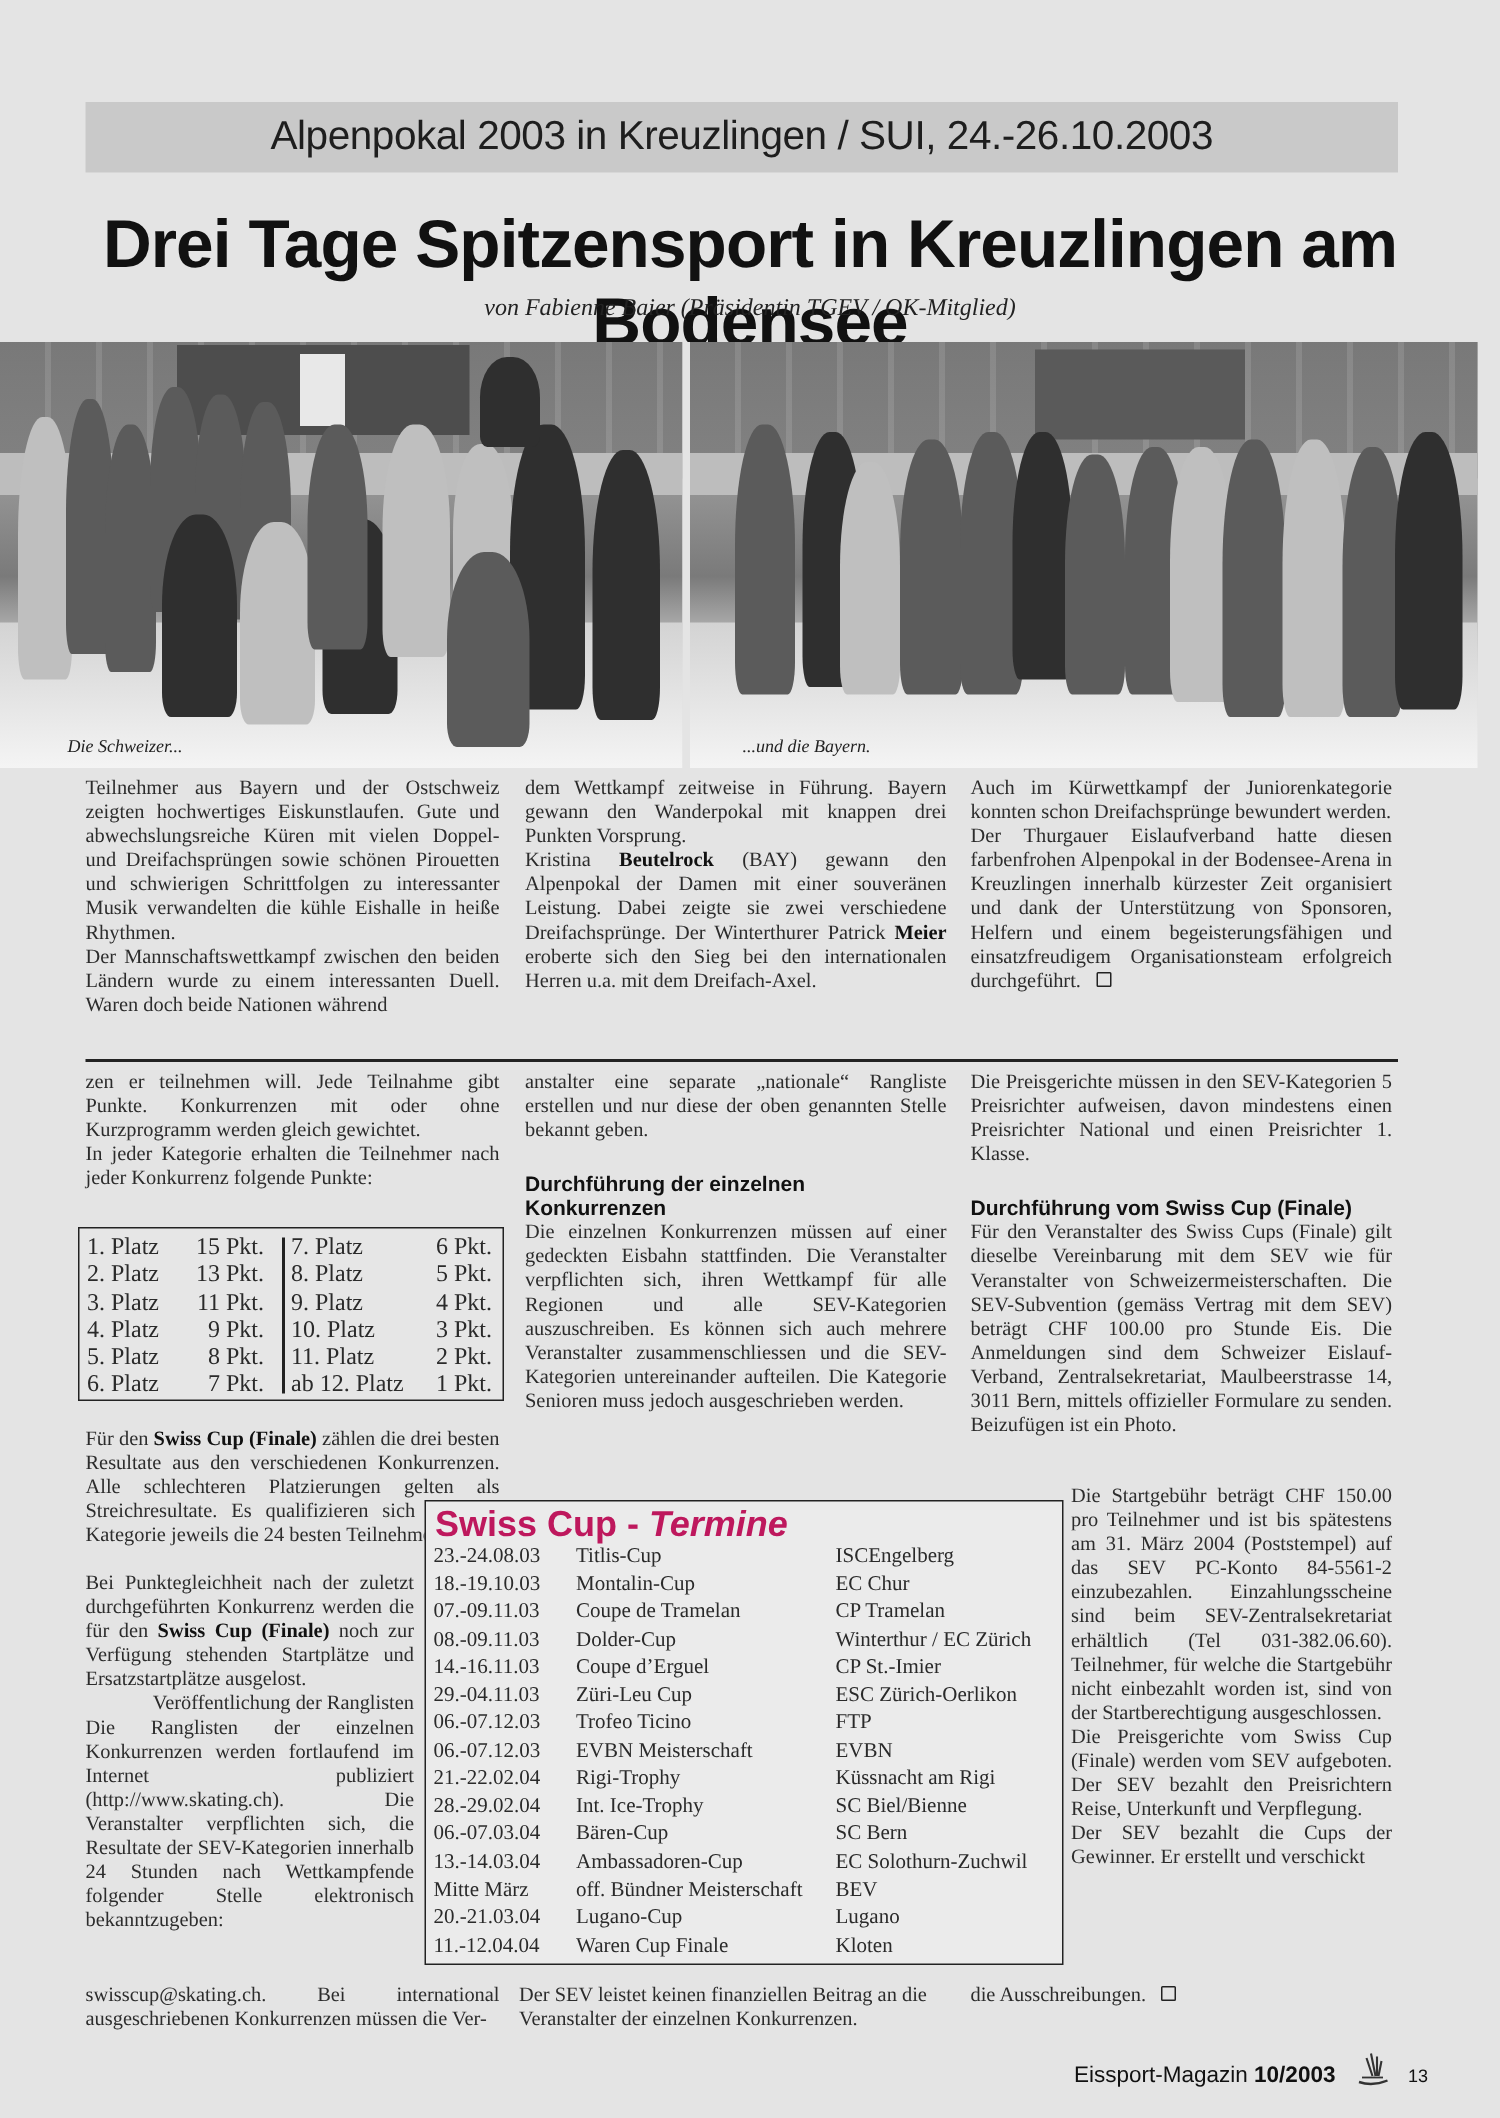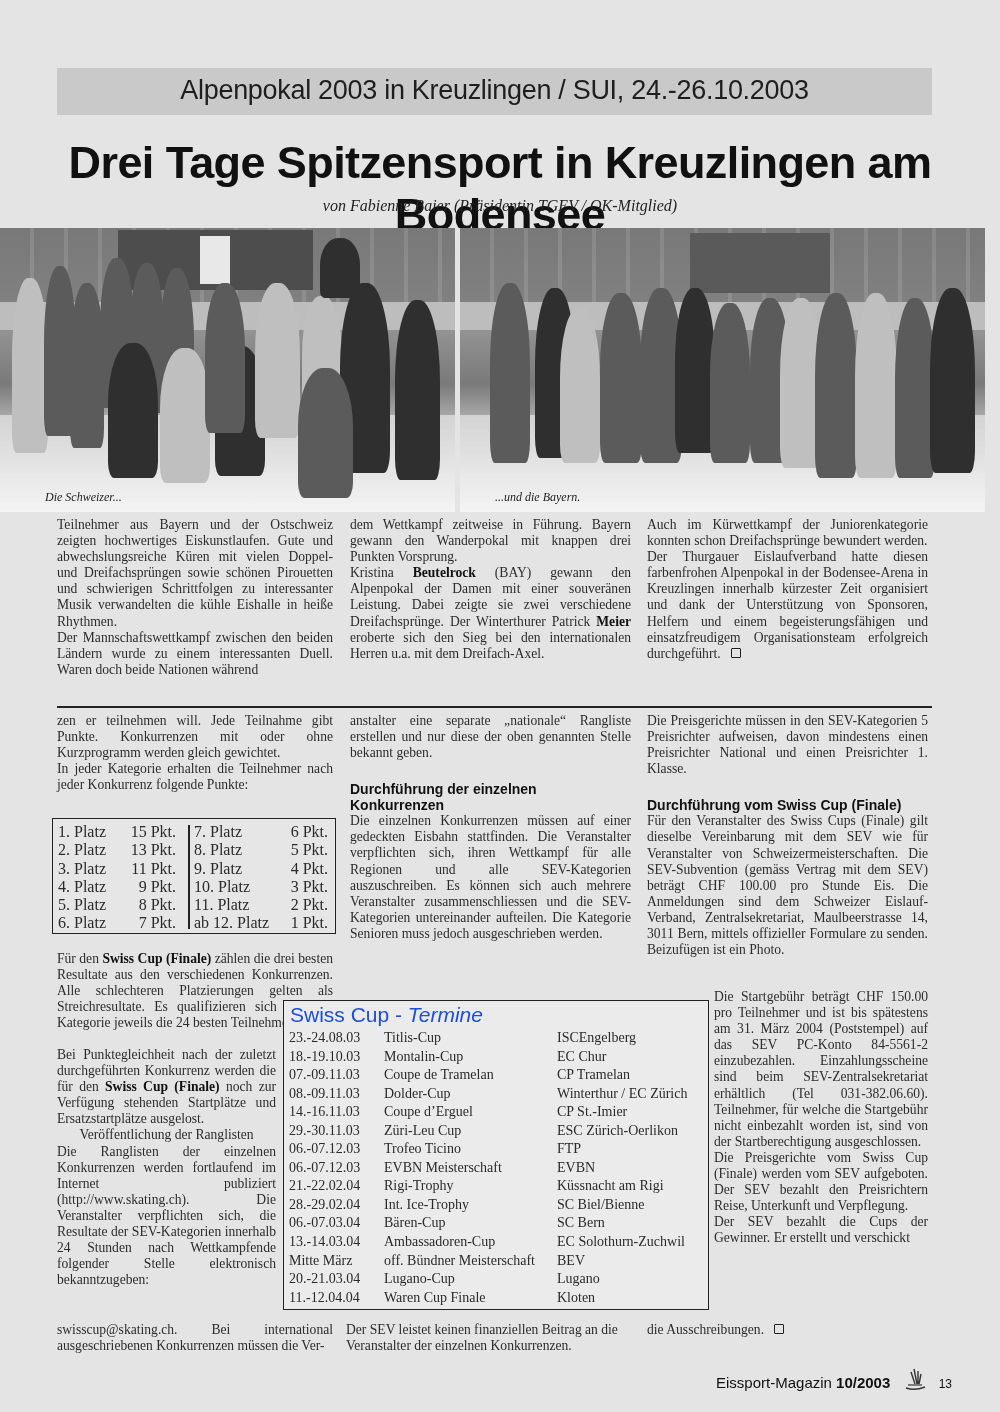--- a/index.html
+++ b/index.html
@@ -52,21 +52,21 @@
     border: 1.5px solid #222; box-sizing: border-box; background: #e6e6e6;
   }
   .points-box table { border-collapse: collapse; font-size: 16px; line-height: 18.3px; position:absolute; top:4px; }
   .points-box td { padding: 0; white-space: nowrap; }
   .pts { text-align: right; }
   .vdiv { position:absolute; left:135px; top:6px; width:1.5px; height:104px; background:#222; }
   .sched-box {
     left: 283px; top: 1000px; width: 426px; height: 310px;
     border: 1.5px solid #222; box-sizing: border-box; background: #ebebeb;
   }
-  .sched-title { position:absolute; left:6px; top:2px; font-family: "Liberation Sans", sans-serif; font-weight: normal; font-size: 21px; color:#1d4ed8; }
+  .sched-title { position:absolute; left:6px; top:2px; font-family: "Liberation Sans", sans-serif; font-weight: bold; font-size: 24px; color:#be185d; }
   .sched-title i { font-style: italic; }
   .sched-table { position:absolute; left:5px; top:28px; border-collapse: collapse; font-size: 14px; line-height: 18.55px; }
   .sched-table td { padding:0; white-space: nowrap; vertical-align: top; }
   .sched-table td.d { width: 95px; }
   .sched-table td.e { width: 173px; }
   .footer { right: 48px; top: 1366px; font-family: "Liberation Sans", sans-serif; font-size: 15px; color:#111; }
   .footer b { font-weight: bold; }
   .pageno { font-weight: normal; font-size: 12px; margin-left: 6px; margin-top: 30px; }
   .endmark { display:inline-block; width:8px; height:8px; border:1.3px solid #222; border-radius:1px; margin-left:10px; vertical-align: 0; }
 </style>
@@ -202,21 +202,21 @@
         </tr>
   </tbody>
     </table>
 </div>
 
 <div class="col" style="left:57px; top:951px; width:276px;">
   <p><span>Für den </span><b>Swiss Cup (Finale)</b><span> zählen die drei besten Resultate aus den verschiedenen Konkurrenzen. Alle schlechteren Platzierungen gelten als Streichresultate. Es qualifizieren sich in jeder Kategorie jeweils die 24 besten Teilnehmer.</span></p>
 </div>
 <div class="col" style="left:57px; top:1047px; width:219px;">
   <p><span>Bei Punktegleichheit nach der zuletzt durchgeführten Konkurrenz werden die für den </span><b>Swiss Cup (Finale)</b><span> noch zur Verfügung stehenden Startplätze und Ersatzstartplätze ausgelost.</span></p>
-  <p style="text-align:center;">Veröffentlichung der Ranglisten</p>
+  <p style="text-align:right;">Veröffentlichung der Ranglisten</p>
   <p>Die Ranglisten der einzelnen Konkurrenzen werden fortlaufend im Internet publiziert (http://www.skating.ch). Die Veranstalter verpflichten sich, die Resultate der SEV-Kategorien innerhalb 24 Stunden nach Wettkampfende folgender Stelle elektronisch bekanntzugeben:</p>
 </div>
 <div class="col" style="left:57px; top:1322px; width:276px;">
   <p>swisscup@skating.ch. Bei international ausgeschriebenen Konkurrenzen müssen die Ver-</p>
 </div>
 
 <div class="col" style="left:350px; top:713px; width:281px;">
   <p>anstalter eine separate „nationale“ Rangliste erstellen und nur diese der oben genannten Stelle bekannt geben.</p>
   <p class="subhead" style="margin-top:20px;">Durchführung der einzelnen Konkurrenzen</p>
   <p>Die einzelnen Konkurrenzen müssen auf einer gedeckten Eisbahn stattfinden. Die Veranstalter verpflichten sich, ihren Wettkampf für alle Regionen und alle SEV-Kategorien auszuschreiben. Es können sich auch mehrere Veranstalter zusammenschliessen und die SEV-Kategorien untereinander aufteilen. Die Kategorie Senioren muss jedoch ausgeschrieben werden.</p>
@@ -262,21 +262,21 @@
           <td class="d">08.-09.11.03</td>
           <td class="e">Dolder-Cup</td>
           <td class="h">Winterthur / EC Zürich</td>
         </tr>
         <tr>
           <td class="d">14.-16.11.03</td>
           <td class="e">Coupe d’Erguel</td>
           <td class="h">CP St.-Imier</td>
         </tr>
         <tr>
-          <td class="d">29.-30.11.03</td>
+          <td class="d">29.-04.11.03</td>
           <td class="e">Züri-Leu Cup</td>
           <td class="h">ESC Zürich-Oerlikon</td>
         </tr>
         <tr>
           <td class="d">06.-07.12.03</td>
           <td class="e">Trofeo Ticino</td>
           <td class="h">FTP</td>
         </tr>
         <tr>
           <td class="d">06.-07.12.03</td>

